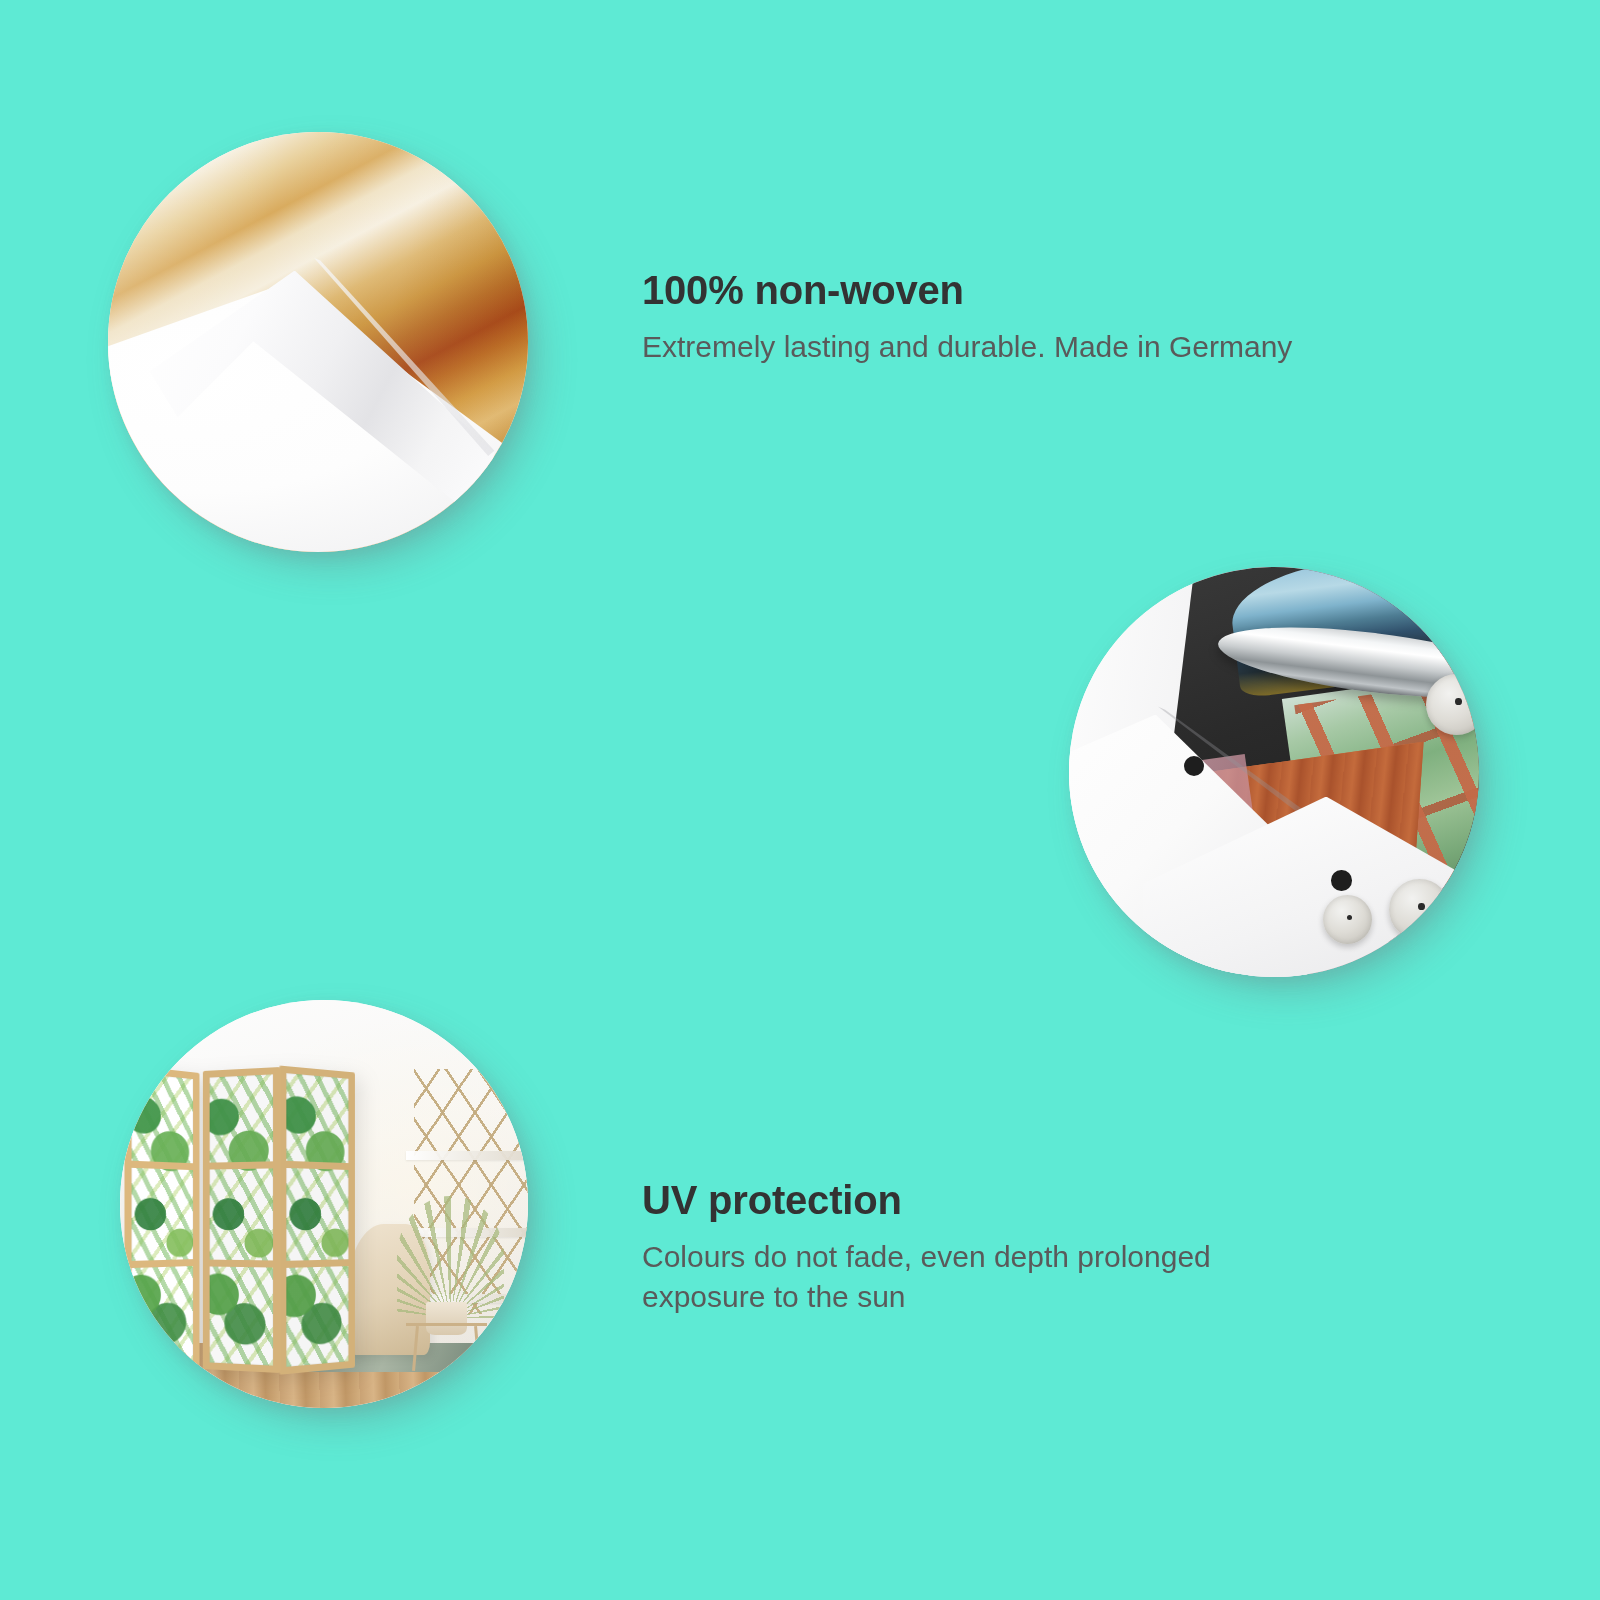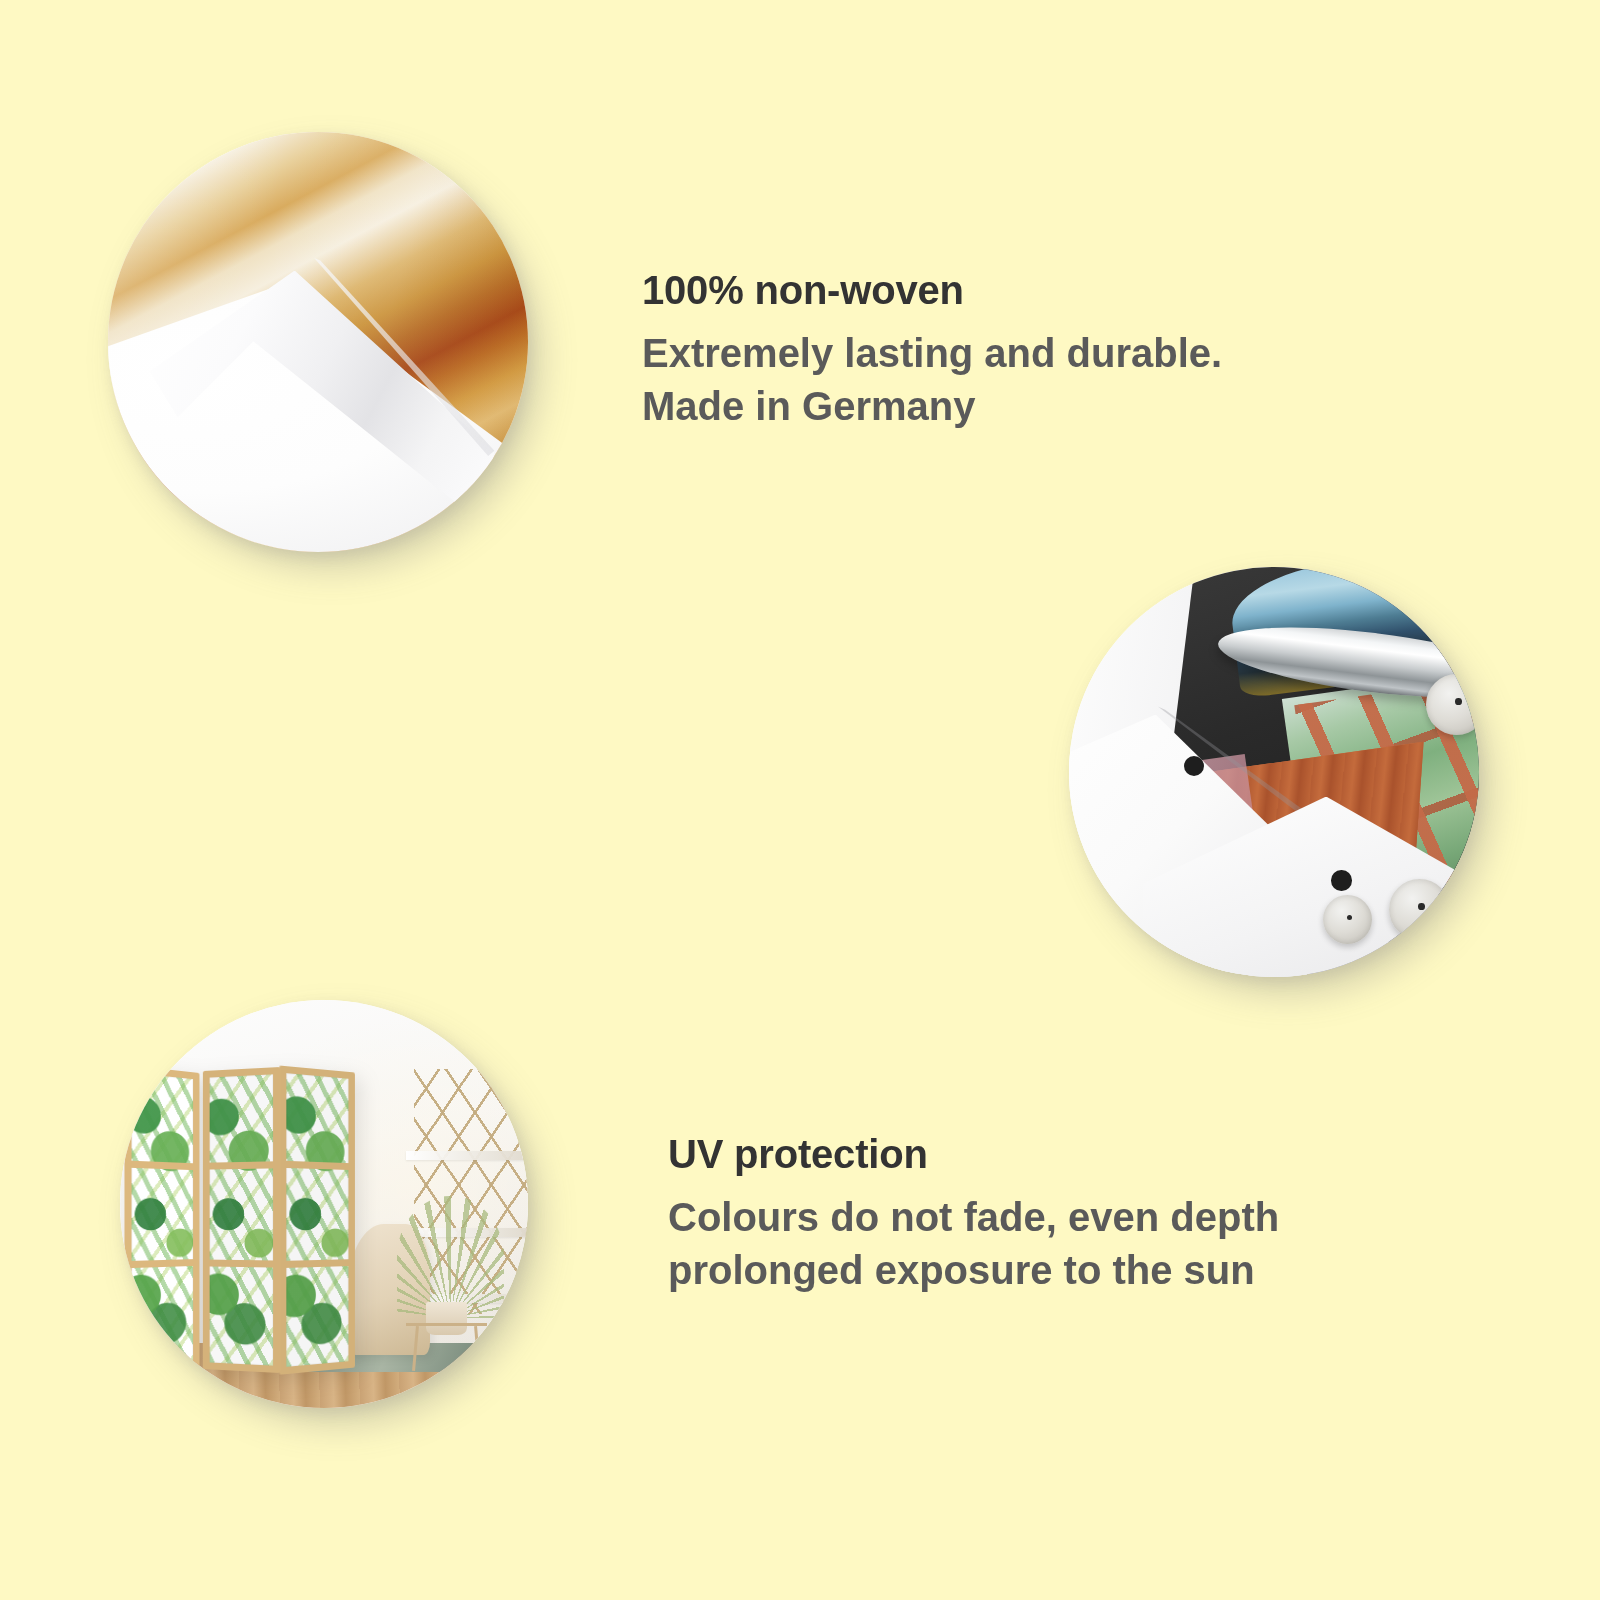--- a/index.html
+++ b/index.html
@@ -4,21 +4,21 @@
 <style>
   html, body {
     margin: 0;
     padding: 0;
     background: #f1f1f1;
   }
   #stage {
     position: relative;
     width: 1600px;
     height: 1600px;
-    background: #fef9c3;
+    background: #5eead4;
     overflow: hidden;
     font-family: "Liberation Sans", sans-serif;
     -webkit-font-smoothing: antialiased;
   }
 
   
   .medallion {
     position: absolute;
     border-radius: 50%;
     overflow: hidden;
@@ -364,29 +364,29 @@
   .txt-block { position: absolute; }
   .txt-title {
     font-size: 40px;
     font-weight: bold;
     color: #333333;
     letter-spacing: -0.2px;
     margin: 0 0 14px 0;
     line-height: 1.12;
   }
   .txt-body {
-    font-size: 40px;
+    font-size: 30px;
     color: #5a5a5a;
     line-height: 1.33;
     margin: 0;
-    font-weight: 700;
+    font-weight: 400;
   }
   #t-nonwoven { left: 642px; top: 268px; width: 680px; text-align: left; }
   #t-printing { left: 262px; top: 672px; width: 650px; text-align: right; }
-  #t-uv       { left: 642px; top: 1132px; width: 620px; text-align: left; margin-left: 26px; }
+  #t-uv       { left: 642px; top: 1178px; width: 620px; text-align: left; }
 </style>
 </head>
 <body>
 
 <div id="stage">
 
   <div class="medallion" id="m-nonwoven">
     <div class="scene">
       <div class="wp-print"></div>
       <div class="wp-print-sheen"></div>

